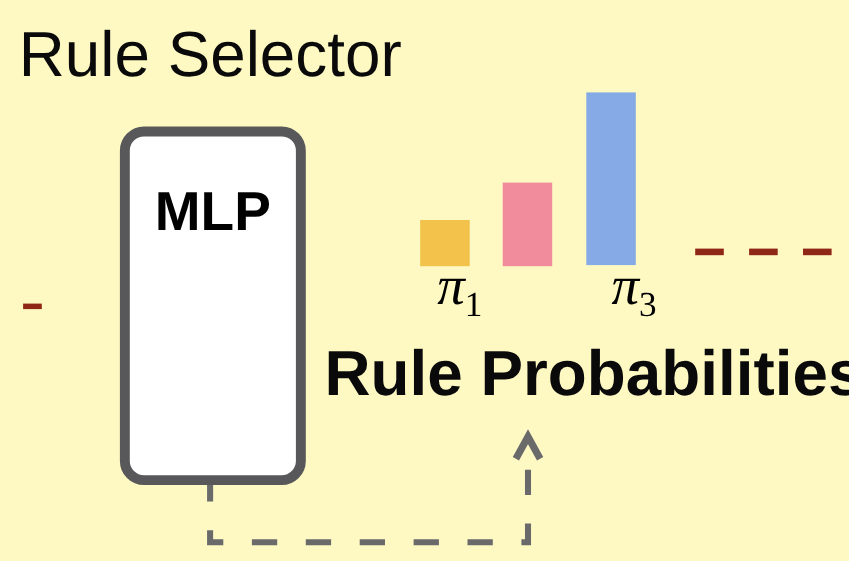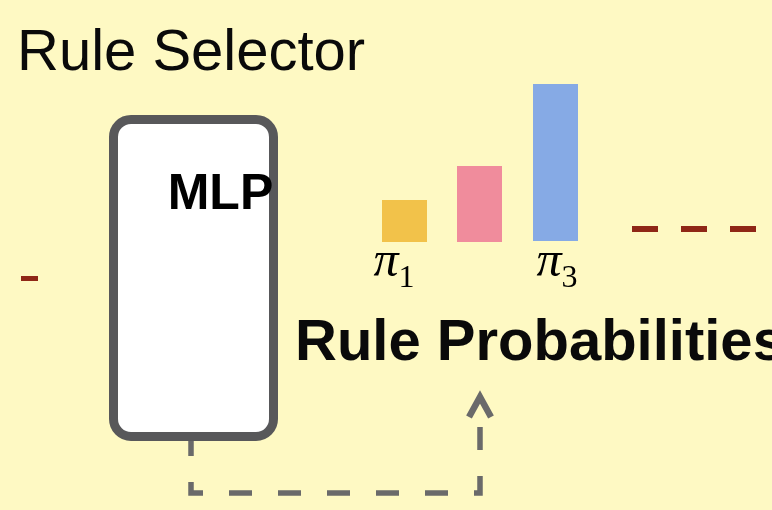--- a/index.html
+++ b/index.html
@@ -16,33 +16,33 @@
     white-space:nowrap;
     font-weight:bold;
   }
   .mlp-box{
     position:absolute;left:109px;top:115px;width:169px;height:326px;
     box-sizing:border-box;border:9px solid var(--box-border,#58585a);
     border-radius:22px;background:#fff;
   }
   .mlp-label{
     position:absolute;left:109px;top:167px;width:169px;text-align:center;
-    font-size:50px;font-weight:bold;line-height:1;color:#000;padding-left:27px;
+    font-size:50px;font-weight:bold;line-height:1;color:#000;
   }
   .bar{position:absolute;width:45px;}
   .bar-1{left:382px;top:200px;}
   .bar-2{left:457px;top:166px;}
   .bar-3{left:533px;top:84px;}
   .pi{
     position:absolute;top:234px;width:80px;text-align:center;
     font-family:"Liberation Serif",serif;font-size:50px;line-height:1;
     font-style:italic;color:#000;white-space:nowrap;
   }
   .pi sub{font-size:32px;font-style:normal;line-height:0;}
-  .pi-1{left:354px;} .pi-2{left:439px;} .pi-3{left:517px;}
+  .pi-1{left:378px;} .pi-2{left:439px;} .pi-3{left:517px;text-align:right;}
   .red-dash{position:absolute;height:6px;background:var(--red,#8f2716);}
   .red-left{left:21px;top:276px;width:17px;height:5px;}
   .rd-1{left:632px;top:226px;width:26px;}
   .rd-2{left:681px;top:226px;width:26px;}
   .rd-3{left:730px;top:226px;width:26px;}
   .connector-svg{position:absolute;left:0;top:0;width:772px;height:510px;pointer-events:none;}
   .conn-path{
     stroke:var(--connector,#6a6a6a);stroke-width:5.5;fill:none;
     stroke-dasharray:23 26;stroke-dashoffset:8;
   }

